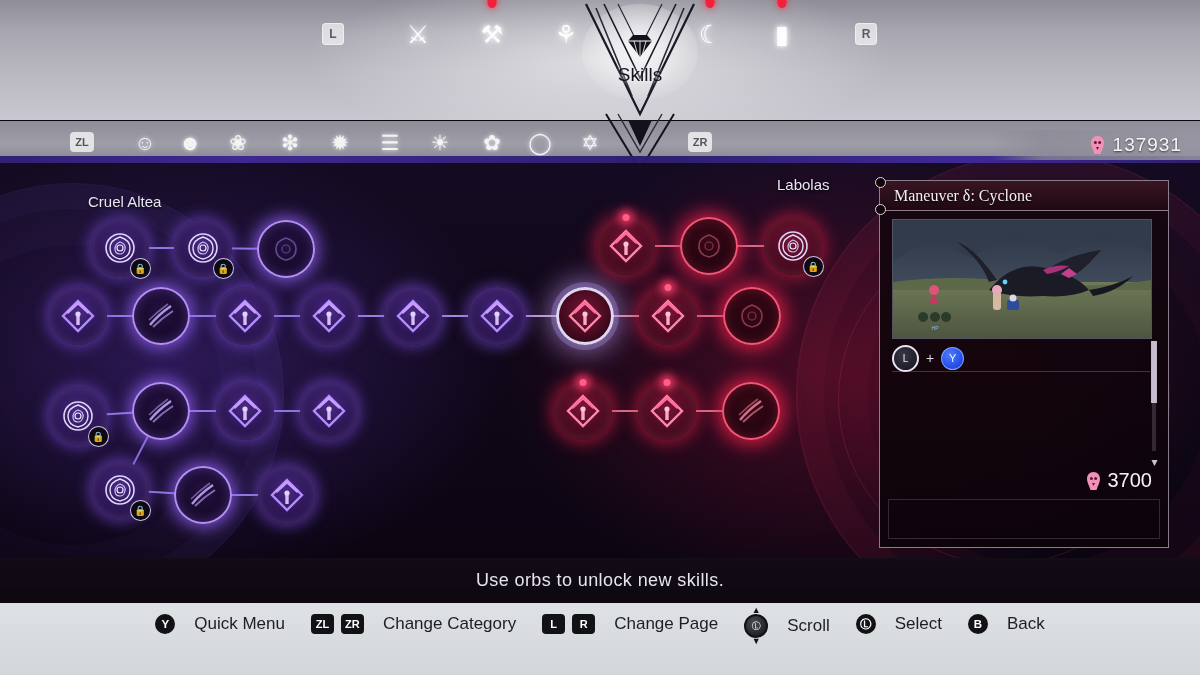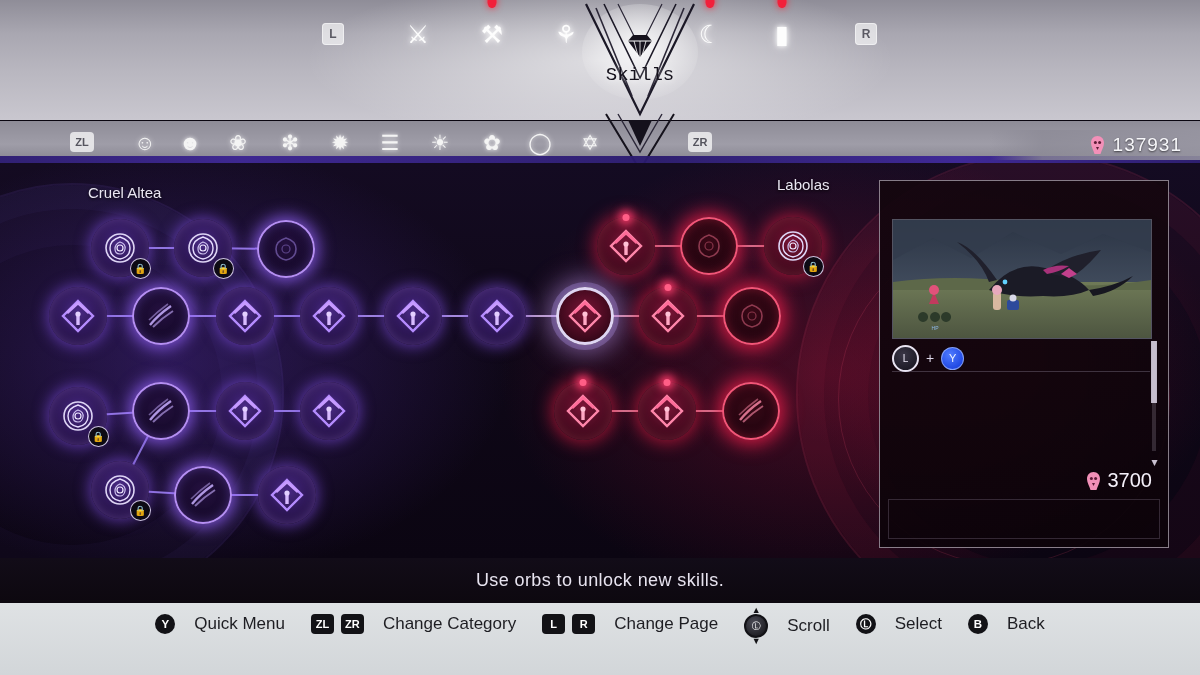--- a/index.html
+++ b/index.html
@@ -25,21 +25,21 @@
     color:#5b5a64;font-size:12px;font-weight:bold;display:flex;align-items:center;justify-content:center;
     box-shadow:inset 0 0 0 1px rgba(255,255,255,.5);}
 
   
   .emblem{position:absolute;left:640px;top:0;transform:translateX(-50%);
     width:160px;height:118px;}
   .emblem svg{position:absolute;left:0;top:0;}
   .emblem .gem{position:absolute;left:50%;top:34px;transform:translateX(-50%);
     width:30px;height:24px;}
   .emblem .title{position:absolute;left:50%;top:64px;transform:translateX(-50%);
-    font-family:Liberation Mono, monospace;font-size:19px;color:#15121c;white-space:nowrap;
+    font-family:Liberation Sans, sans-serif;font-size:19px;color:#15121c;white-space:nowrap;
     text-shadow:0 0 6px rgba(255,255,255,.9);}
 
   
   .char-row{position:absolute;left:0;top:121px;width:1200px;height:42px;
     background:linear-gradient(180deg,#8e8c97 0%,#9f9da8 55%,#85838e 100%);}
   .char{position:absolute;top:21px;transform:translate(-50%,-50%);
     width:34px;height:30px;display:flex;align-items:center;justify-content:center;
     font-size:21px;color:#f4f4f7;line-height:1;filter:saturate(0);
     text-shadow:0 0 4px rgba(255,255,255,.85);}
   .zkey{position:absolute;top:21px;transform:translate(-50%,-50%);
@@ -486,25 +486,30 @@
         <div class="node n-md n-purple" style="left: 287px; top: 332px;">
           <svg width="36" height="36" viewBox="0 0 36 36">
             <path d="M18 3 L33 18 L18 33 L3 18 Z" fill="none" stroke="#b58cff" stroke-width="2.4"></path>
             <path d="M7 15 L18 5 L29 15" fill="none" stroke="#c79bff" stroke-width="3"></path>
             <path d="M18 15 L18 27" stroke="#d8bbff" stroke-width="3.4"></path>
             <circle cx="18" cy="16" r="2.6" fill="#e3d0ff"></circle>
           </svg>
         </div>
       </div>
 
-    <div class="tree-label" style="left:88px;top:21px;">Cruel Altea</div>
+    <div class="tree-label" style="left:88px;top:30px;">Cruel Altea</div>
     <div class="tree-label" style="left:777px;top:13px;">Labolas</div>
   </div>
 
   <div class="panel">
+    <div class="panel-head">
+      <div class="pin a"></div>
+      <div class="pin b"></div>
+      <div class="t">Maneuver δ: Cyclone</div>
+    </div>
 
     <div class="preview">
       <svg width="258" height="118" viewBox="0 0 258 118">
         <defs>
           <linearGradient id="sky" x1="0" y1="0" x2="0" y2="1">
             <stop offset="0%" stop-color="#2b3444"></stop>
               <stop offset="55%" stop-color="#404b5c"></stop>
             <stop offset="100%" stop-color="#5a6352"></stop>
           </linearGradient>
           <linearGradient id="grd" x1="0" y1="0" x2="0" y2="1">

